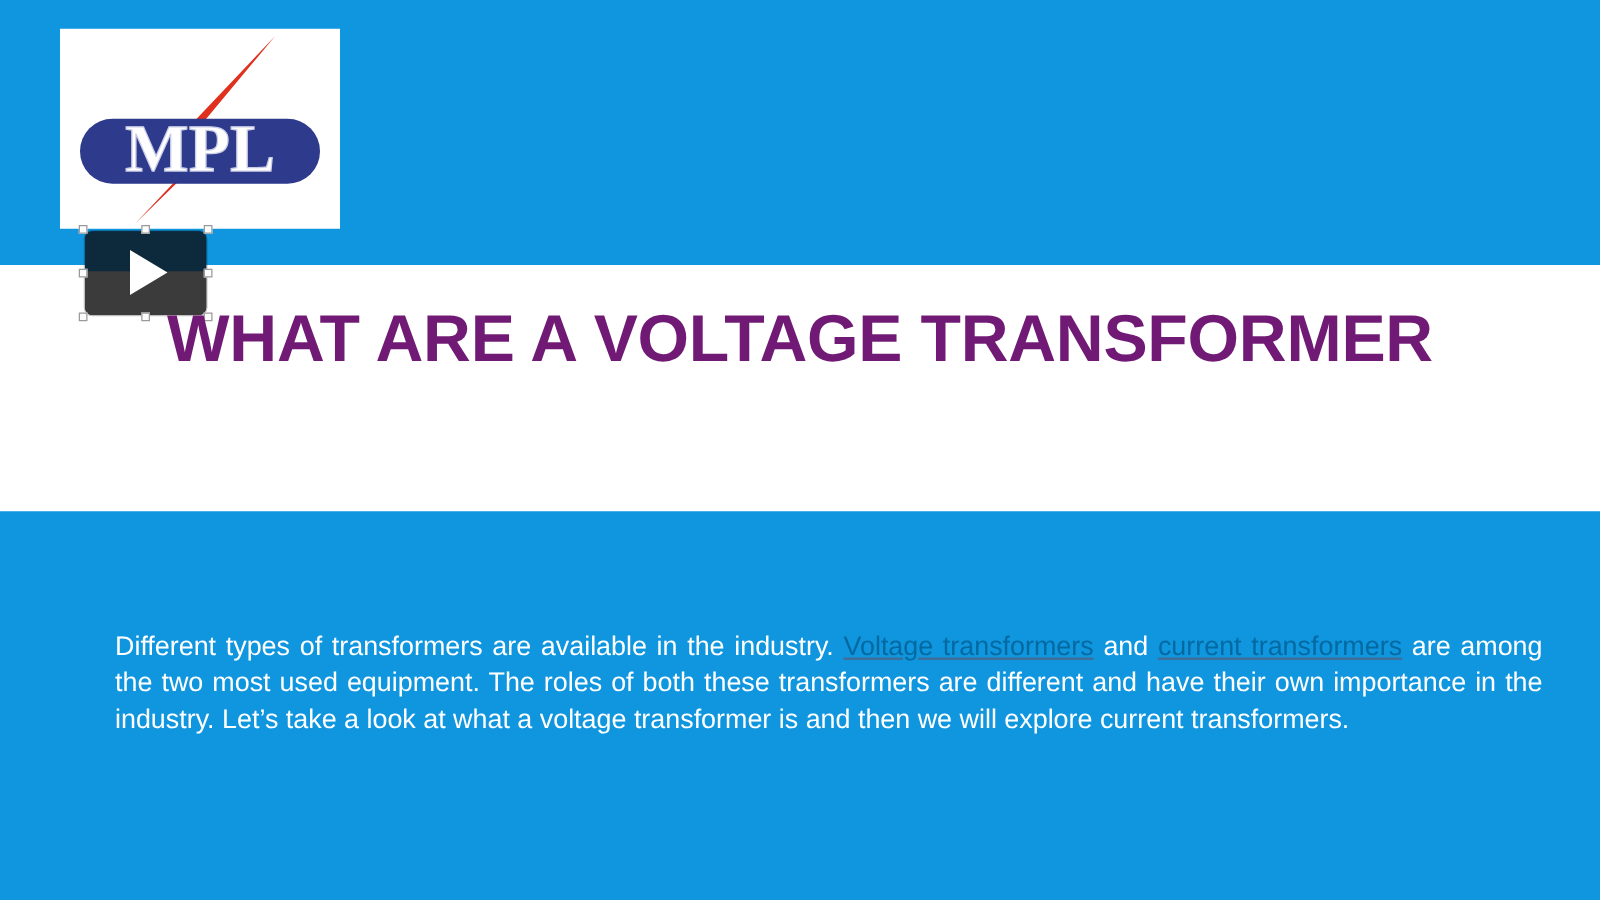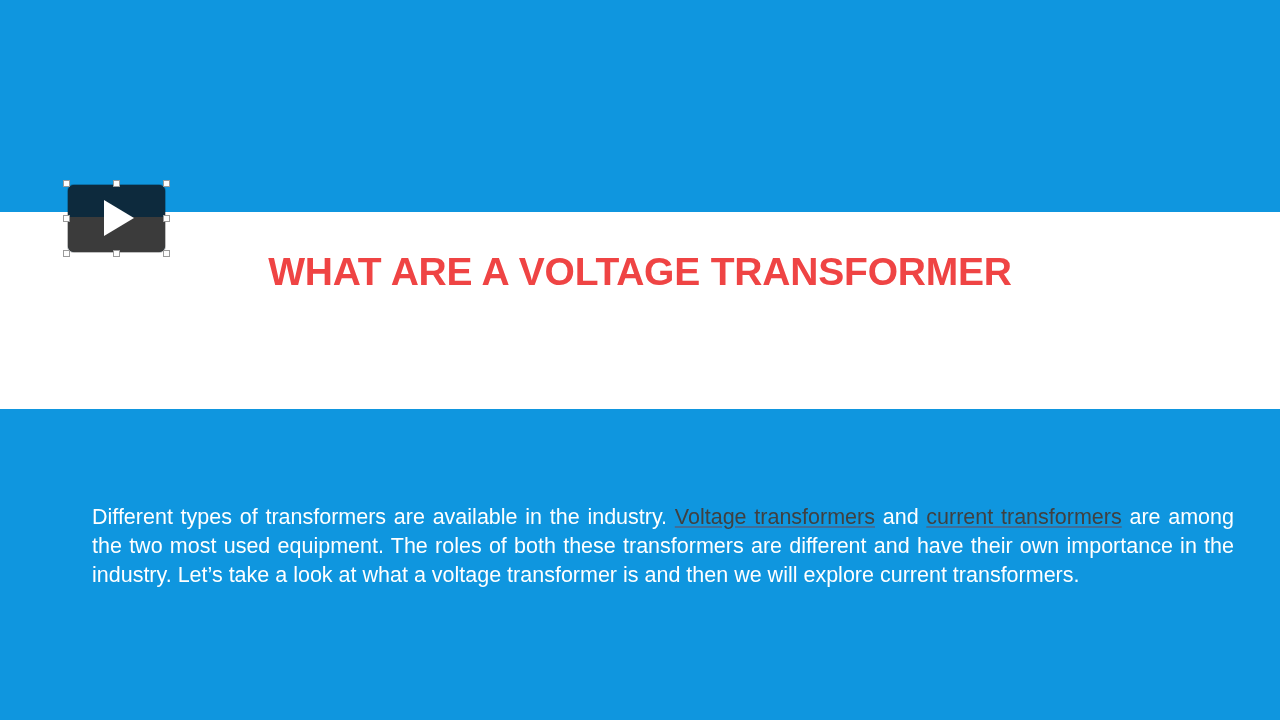--- a/index.html
+++ b/index.html
@@ -122,58 +122,70 @@
   .h-bc { left: 45px;  top: 65px; }
   .h-br { left: 95px;  top: 65px; }
 
   
   .title-block {
     position: absolute;
     left: 64px;
     top: 243px;
     width: 1152px;
     text-align: center;
-    color: #ef4444;
+    color: #701a75;
     font-family: "Liberation Sans", sans-serif;
     font-weight: bold;
-    font-size: 39px;
+    font-size: 53px;
     line-height: 58px;
     letter-spacing: -0.2px;
   }
   .title-line { display: block; white-space: nowrap; }
 
   
   .body-block {
     position: absolute;
     left: 92px;
     top: 503px;
     width: 1142px;
     color: #ffffff;
     font-family: "Liberation Sans", sans-serif;
     font-size: 21.5px;
     line-height: 29px;
     text-align: justify;
     text-justify: inter-word;
   }
   .body-block .lnk {
-    color: #404040;
+    color: #0369a1;
     text-decoration: underline;
     text-decoration-color: #3f6f99;
     cursor: pointer;
   }
 </style>
 </head>
 <body>
 
 <div id="slide">
 
   <div class="band-top"></div>
   <div class="band-middle"></div>
   <div class="band-bottom"></div>
 
+  <div class="logo-box">
+    <div class="logo-inner">
+      <svg class="logo-svg" viewBox="0 0 224 160" xmlns="http://www.w3.org/2000/svg">
+
+        <polygon points="172,6 96,86 126,86 60,156 140,78 112,78" fill="#e0301e"></polygon>
+
+        <rect x="16" y="72" width="192" height="52" rx="26" ry="26" fill="#2e3a8c"></rect>
+
+        <text x="112" y="114" text-anchor="middle" font-family="'Liberation Serif', serif" font-weight="bold" font-size="54" fill="#ffffff" stroke="#c9cde6" stroke-width="1">MPL</text>
+      </svg>
+    </div>
+  </div>
 
   <div class="media-object">
     <div class="media-frame">
       <div class="top-half"></div>
       <div class="bottom-half"></div>
       <div class="play-triangle"></div>
     </div>
     <div class="sel-handle h-tl"></div>
     <div class="sel-handle h-tc"></div>
     <div class="sel-handle h-tr"></div>

